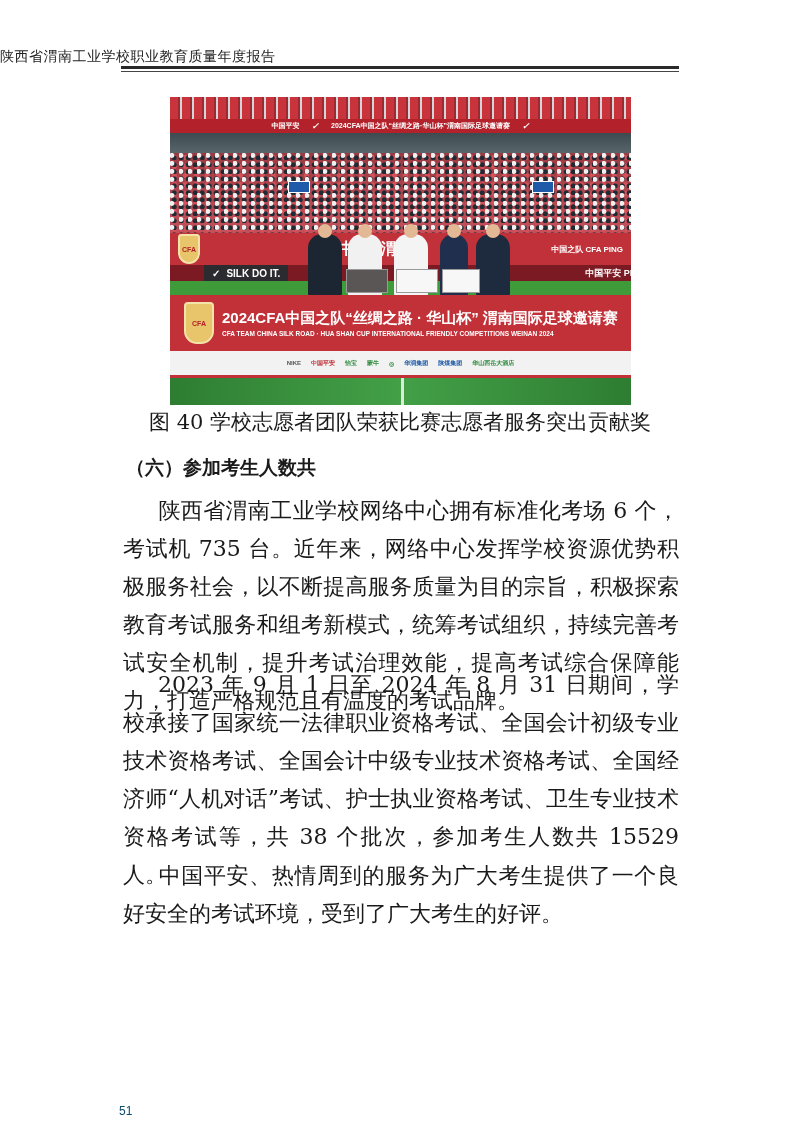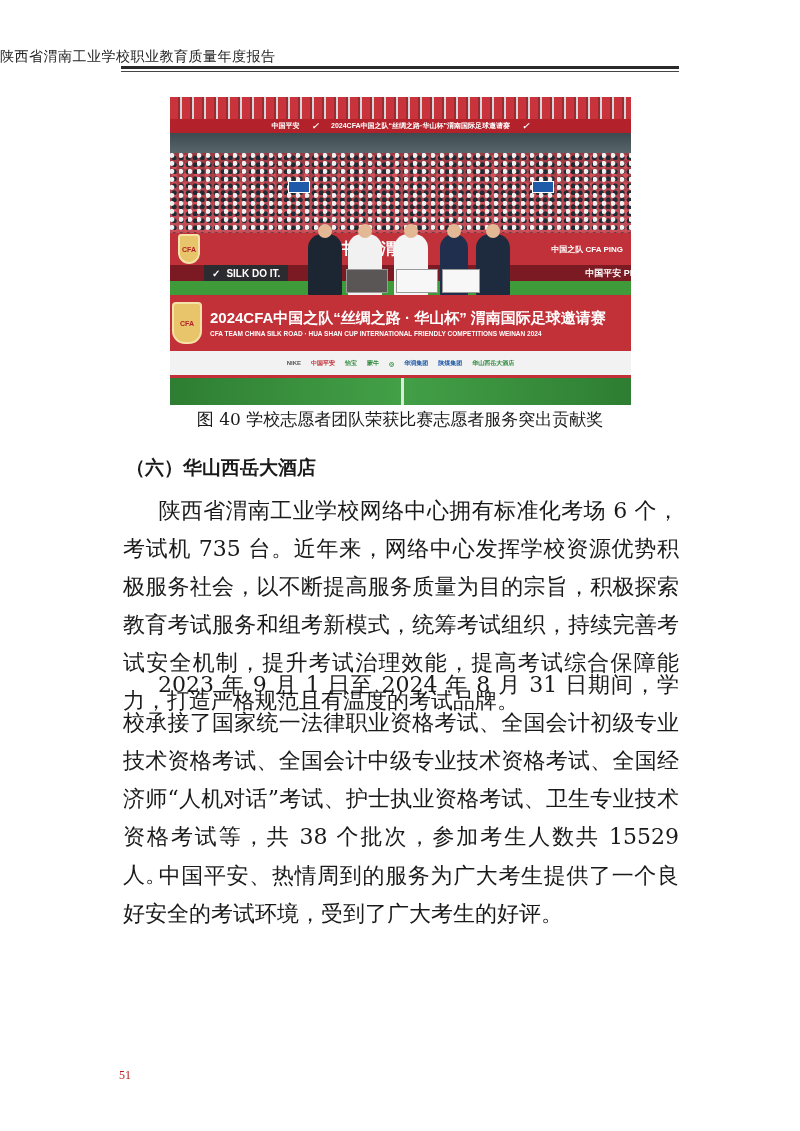--- a/index.html
+++ b/index.html
@@ -36,46 +36,46 @@
   .ad-strip { position: absolute; top: 168px; left: 0; width: 100%; height: 16px; background: #7b1a22;
               display: flex; align-items: center; padding-left: 34px; gap: 10px; }
   .ad-strip .dark { background: #2b2b30; height: 16px; padding: 0 8px; display: flex; align-items: center; gap: 6px; }
   .ad-strip .jd { font-family: "Liberation Sans", sans-serif; color: #fff; font-size: 10px; font-weight: bold; }
   .ad-strip .pingan { margin-left: auto; margin-right: 4px; font-family: "Liberation Sans", sans-serif; color: #fff; font-size: 9px; font-weight: bold; }
   .pitch-strip { position: absolute; top: 184px; left: 0; width: 100%; height: 14px; background: #3f9a3a; }
   .person { position: absolute; top: 137px; width: 34px; height: 62px; border-radius: 14px 14px 2px 2px; }
   .person .head { position: absolute; top: -10px; left: 10px; width: 14px; height: 14px; border-radius: 50%; background: #e3b894; }
   .plaque { position: absolute; top: 172px; height: 22px; border: 1px solid #999; }
   .main-banner { position: absolute; top: 198px; left: 0; width: 100%; height: 56px; background: #c23038;
-                 display: flex; align-items: center; gap: 8px; padding-left: 2px; box-sizing: border-box; }
+                 display: flex; align-items: center; gap: 8px; padding-left: 14px; box-sizing: border-box; }
   .cfa-badge { width: 26px; height: 38px; border-radius: 4px 4px 13px 13px; background: #e8c46a; border: 2px solid #f4e3a8;
                display: flex; align-items: center; justify-content: center; font-family: "Liberation Sans", sans-serif;
                font-size: 7px; font-weight: bold; color: #b3222b; }
   .mb-texts { display: flex; flex-direction: column; gap: 2px; }
   .mb-cn { font-family: "Liberation Sans", sans-serif; color: #fff; font-size: 15px; font-weight: bold; white-space: nowrap; }
   .mb-en { font-family: "Liberation Sans", sans-serif; color: #fff; font-size: 6.5px; font-weight: bold; white-space: nowrap; }
   .sponsor-bar { position: absolute; top: 254px; left: 0; width: 100%; height: 24px; background: #f2f2f2;
                  display: flex; align-items: center; justify-content: center; gap: 10px; border-bottom: 3px solid #c23038; }
   .sponsor-bar span { font-family: "Liberation Sans", sans-serif; font-size: 6px; color: #555; font-weight: bold; }
   .grass { position: absolute; top: 281px; left: 0; width: 100%; height: 27px;
            background: linear-gradient(90deg, #2e7d32, #43a047 50%, #2e7d32); }
   .grass .line { position: absolute; left: 50%; top: 0; width: 3px; height: 100%; background: rgba(255,255,255,0.8); }
 
-  .caption { position: absolute; top: 408px; left: 0; width: 800px; text-align: center; font-size: 17px; color: #1a1a1a; }
+  .caption { position: absolute; top: 408px; left: 0; width: 800px; text-align: center; font-size: 21px; color: #1a1a1a; }
 
   .section-heading { position: absolute; top: 455px; left: 126px; font-size: 19px; font-weight: bold;
                      font-family: "DejaVu Sans", "Liberation Sans", sans-serif; }
 
   .para { position: absolute; left: 123px; width: 556px; font-size: 22px; line-height: 38px; text-align: justify; }
   .para .indent { display: inline-block; width: 35px; }
   .p1 { top: 492px; }
   .p2 { top: 666px; }
   .p3 { top: 857px; }
 
-  .page-number { position: absolute; top: 1068px; left: 119px; font-family: Liberation Serif, serif; font-size: 12px; color: #b91c1c; }
+  .page-number { position: absolute; top: 1104px; left: 119px; font-family: Liberation Sans, sans-serif; font-size: 12px; color: #0c4a6e; }
 </style>
 </head>
 <body>
 
 <div class="header-title">陕西省渭南工业学校职业教育质量年度报告</div>
 <div class="rule-thick"></div>
 <div class="rule-thin"></div>
 
 <div class="photo">
   <div class="stands-top"></div>
@@ -140,19 +140,19 @@
     <span style="color:#1e5aa8;">陕煤集团</span>
     <span style="color:#2e8b3d;">华山西岳大酒店</span>
   </div>
   <div class="grass">
       <div class="line"></div>
     </div>
 </div>
 
 <div class="caption">图 40  学校志愿者团队荣获比赛志愿者服务突出贡献奖</div>
 
-<div class="section-heading">（六）华山西岳大酒店</div>
+<div class="section-heading">（六）参加考生人数共</div>
 
 <div class="para p1"><span class="indent"></span><span>陕西省渭南工业学校网络中心拥有标准化考场 6 个，考试机 735 台。近年来，网络中心发挥学校资源优势积极服务社会，以不断提高服务质量为目的宗旨，积极探索教育考试服务和组考新模式，统筹考试组织，持续完善考试安全机制，提升考试治理效能，提高考试综合保障能力，打造严格规范且有温度的考试品牌。</span></div>
 <div class="para p2"><span class="indent"></span><span>2023 年 9 月 1 日至 2024 年 8 月 31 日期间，学校承接了国家统一法律职业资格考试、全国会计初级专业技术资格考试、全国会计中级专业技术资格考试、全国经济师“人机对话”考试、护士执业资格考试、卫生专业技术资格考试等，共 38 个批次，参加考生人数共 15529 人。</span></div>
 <div class="para p3"><span class="indent"></span><span>中国平安、热情周到的服务为广大考生提供了一个良好安全的考试环境，受到了广大考生的好评。</span></div>
 
 <div class="page-number">51</div>
 
 </body></html>

